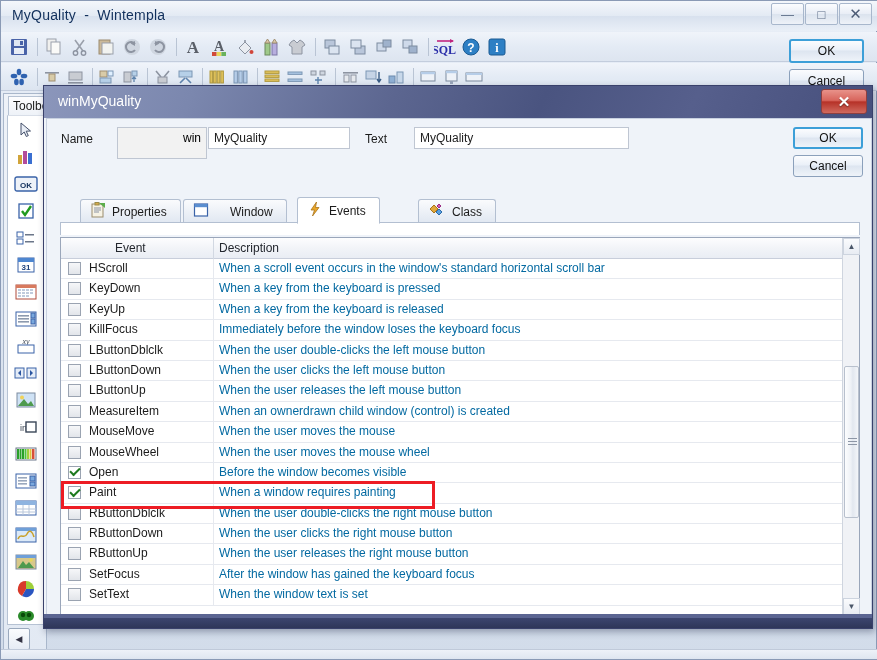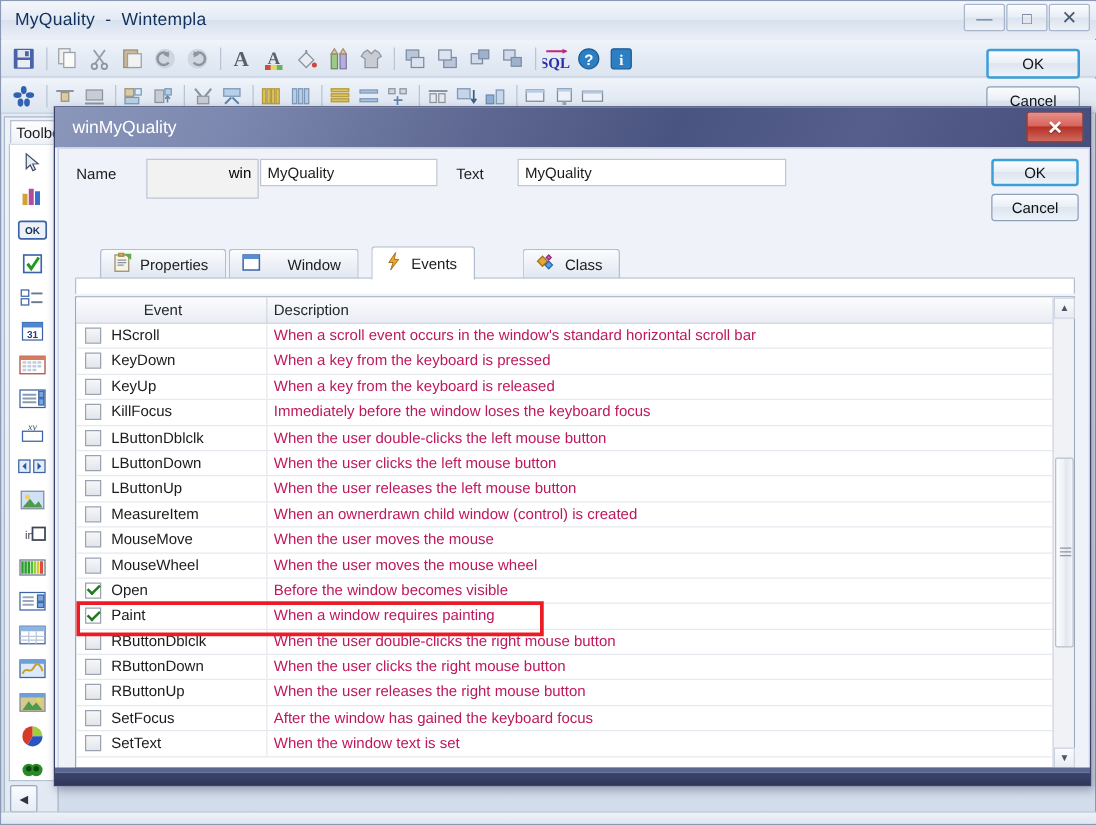--- a/index.html
+++ b/index.html
@@ -249,21 +249,21 @@
   .ev-name {
     position: absolute; left: 28px; top: 2px;
     font-size: 12px; color: #1b1b1b; white-space: nowrap;
   }
   .ev-vdiv {
     position: absolute; left: 152px; top: 0; width: 1px; height: 100%;
     background: #e6e9ef;
   }
   .ev-desc {
     position: absolute; left: 158px; top: 2px;
-    font-size: 12px; color: #be185d; white-space: nowrap;
+    font-size: 12px; color: #0369a1; white-space: nowrap;
   }
   .ev-row.highlight::before {
     content: "";
     position: absolute; left: 0px; top: -2px;
     width: 368px; height: 22px;
     border: 3px solid #ed1c24;
     pointer-events: none;
     z-index: 5;
   }
 

